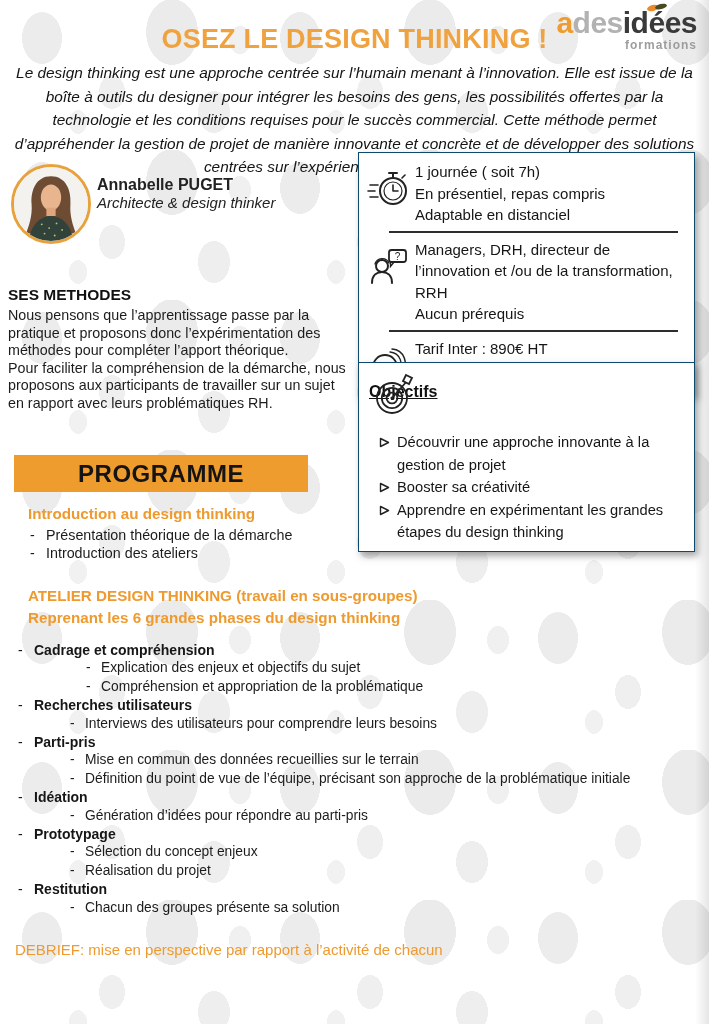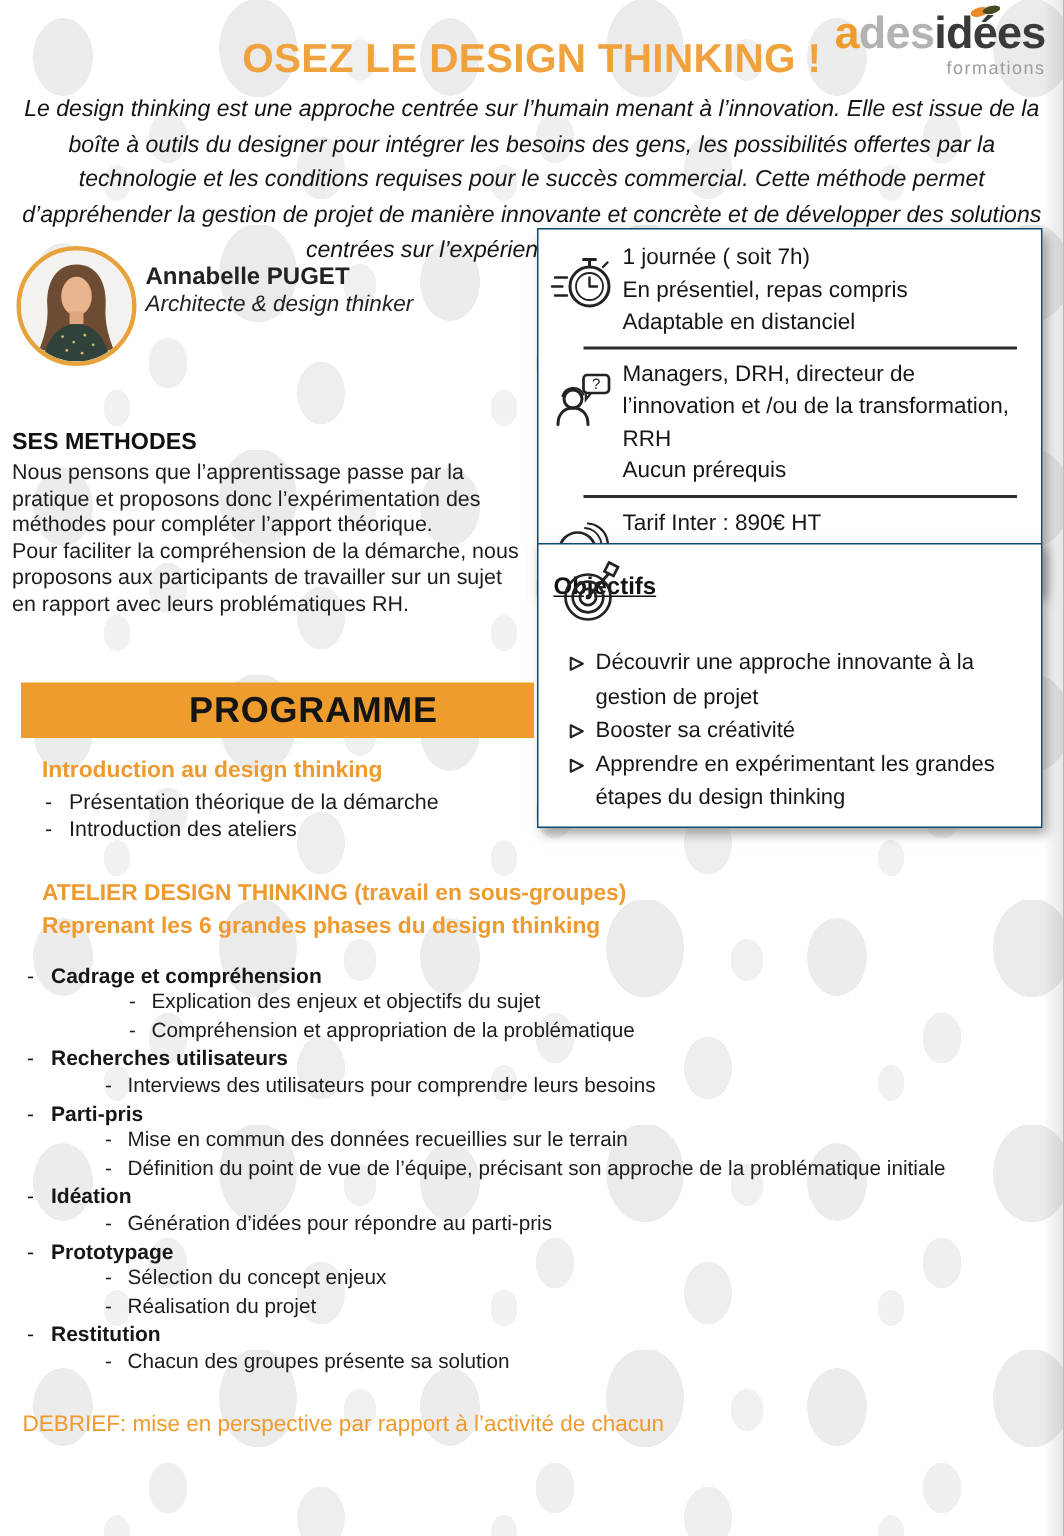--- a/index.html
+++ b/index.html
@@ -18,21 +18,21 @@
   .edge-right{position:absolute;top:0;right:0;width:14px;height:100%;z-index:3;
     background:linear-gradient(to right,rgba(0,0,0,0),rgba(0,0,0,0.10));}
   .layer{position:absolute;inset:0;z-index:1;}
 
   
   .logo{position:absolute;top:8px;right:12px;text-align:right;line-height:1;}
   .logo .row{font-weight:bold;font-size:30px;letter-spacing:-0.5px;position:relative;display:inline-block;}
   .logo .l1{color:#EF9C2E;}
   .logo .l2{color:#b2b2b0;}
   .logo .l3{color:#3a3a38;}
-  .logo .sub{color:#9d9d9c;font-size:12px;letter-spacing:1px;margin-top:1px;}
+  .logo .sub{color:#9d9d9c;font-size:12px;letter-spacing:1px;margin-top:1px;font-weight:bold;}
   .logo .leaf{position:absolute;top:-5px;right:30px;width:20px;height:9px;}
 
   .title{position:absolute;top:24px;left:0;width:100%;text-align:center;
          font-size:27px;font-weight:bold;color:#F0A23F;letter-spacing:0.2px;}
   .intro{position:absolute;top:61px;left:5px;width:699px;text-align:center;
          font-style:italic;font-size:15.4px;line-height:23.5px;color:#141414;font-weight:500;}
 
   
   .avatar{position:absolute;left:11px;top:164px;width:80px;height:80px;border:3px solid #E8A23B;
           border-radius:50%;box-sizing:border-box;overflow:hidden;background:#f3f2f0;}
@@ -58,21 +58,21 @@
   .obj-head .ic{position:absolute;left:2px;top:-2px;}
   .obj-title{text-align:left;font-size:16px;font-weight:bold;text-decoration:underline;
              color:#111;padding-top:10px;}
   .obj-items{margin:14px 2px 0 10px;}
   .obj-item{display:flex;font-size:14.7px;line-height:22.5px;color:#161616;}
   .obj-item .arrow{flex:0 0 18px;padding-top:6px;}
 
   
   .banner{position:absolute;left:14px;top:455px;width:294px;height:37px;background:#EF9C2E;
           color:#141414;font-size:24px;font-weight:bold;text-align:center;line-height:37px;
-          letter-spacing:0.5px;z-index:2;padding-left:48px;}
+          letter-spacing:0.5px;z-index:2;}
   .introsec{position:absolute;left:28px;top:505px;width:330px;}
   .sec-title{color:#EE9A2E;font-weight:bold;font-size:15.2px;margin-bottom:5px;}
   .dashrow{display:flex;font-size:14.3px;line-height:17.8px;color:#1c1c1c;}
   .dashrow .dash{flex:0 0 16px;margin-left:2px;}
 
   .workshop-head{position:absolute;left:28px;top:587px;width:560px;}
   .workshop-sub{color:#EE9A2E;font-weight:bold;font-size:15.2px;margin-top:2px;}
 
   .phases{position:absolute;left:14px;top:641px;width:688px;}
   .phase-head{display:flex;font-size:14px;font-weight:bold;line-height:18.4px;color:#161616;}

